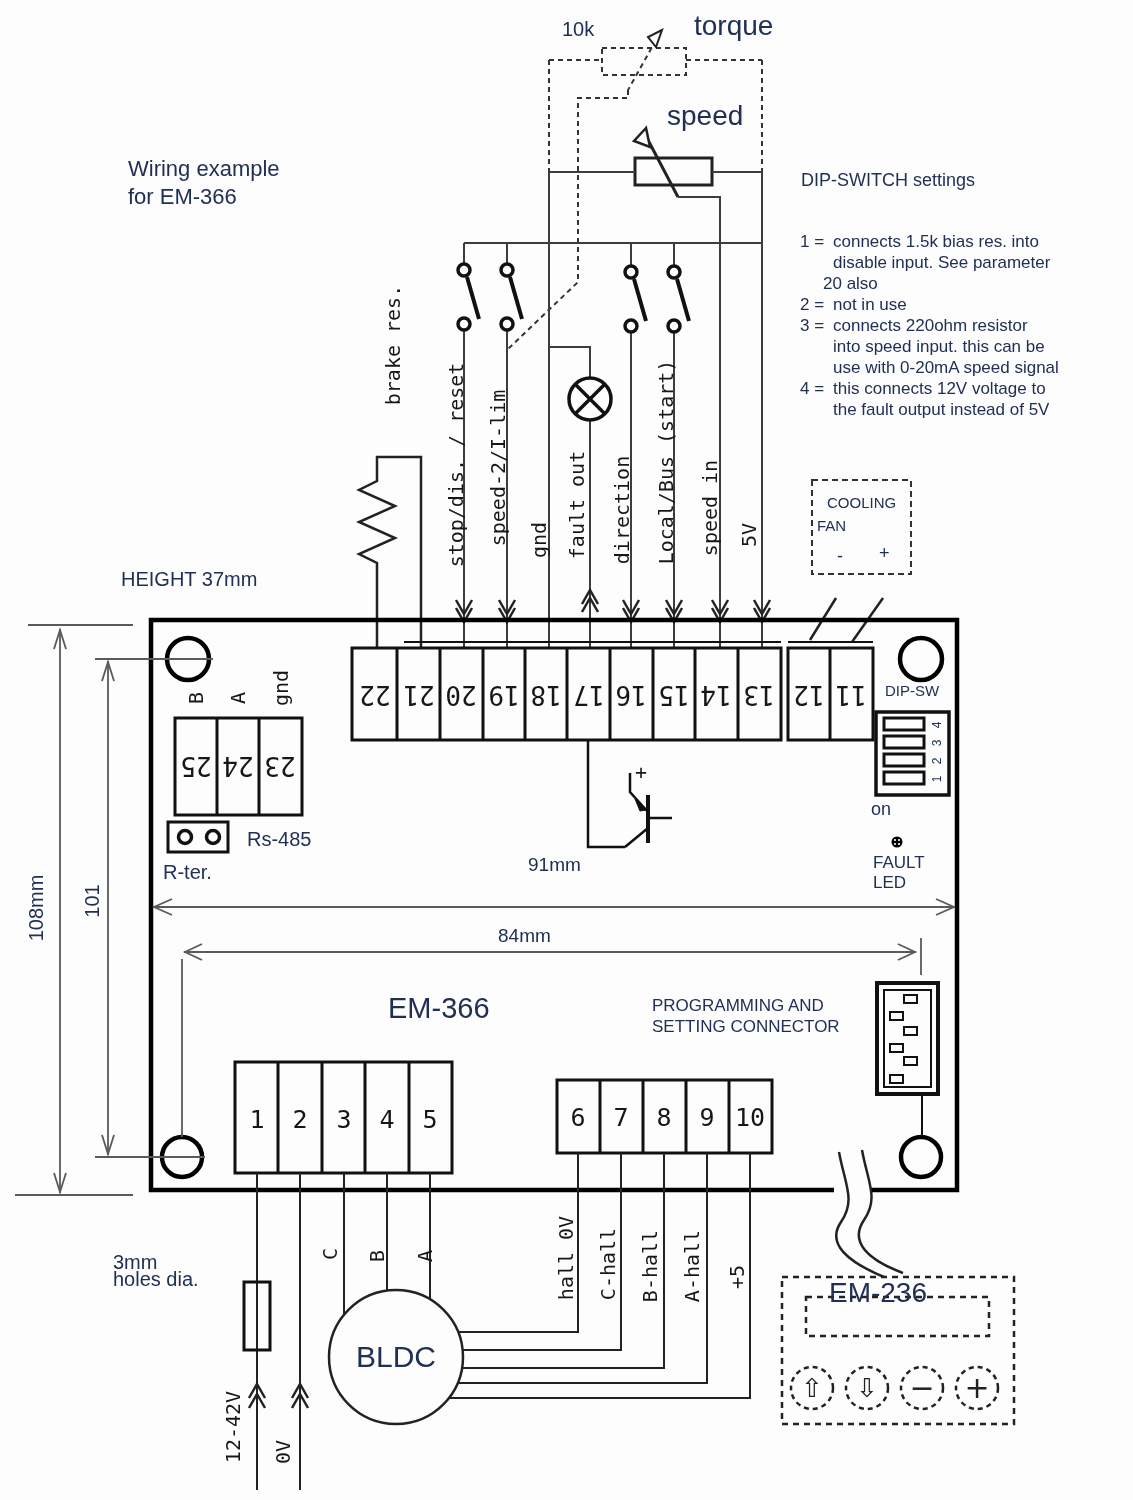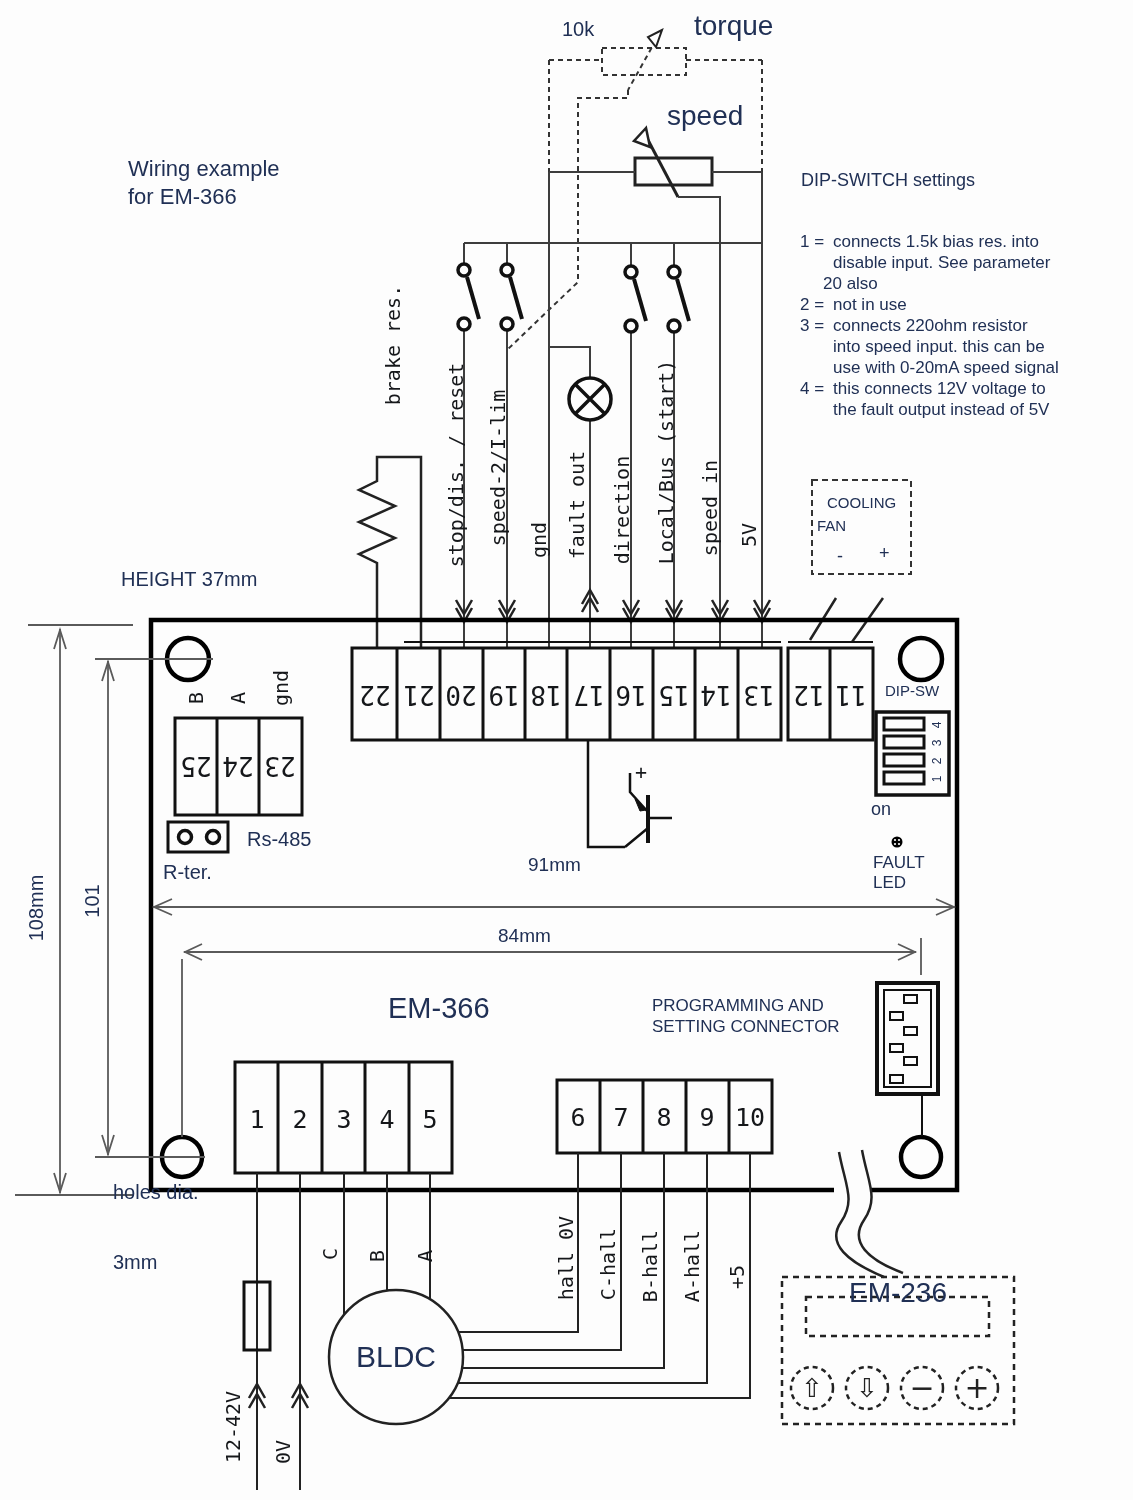--- a/index.html
+++ b/index.html
@@ -222,21 +222,21 @@
 <div class="lbl" style="left:827px;top:494px;font-size:15px;">COOLING</div>
 <div class="lbl" style="left:817px;top:517px;font-size:15px;">FAN</div>
 <div class="lbl" style="left:837px;top:546px;font-size:18px;">-</div>
 <div class="lbl" style="left:879px;top:543px;font-size:18px;">+</div>
 
 <div class="lbl" style="left:121px;top:568px;font-size:20px;">HEIGHT 37mm</div>
 <div class="lbl v" style="left:36px;top:908px;font-size:20px;">108mm</div>
 <div class="lbl v" style="left:92px;top:901px;font-size:20px;">101</div>
 <div class="lbl" style="left:528px;top:854px;font-size:19px;">91mm</div>
 <div class="lbl" style="left:498px;top:925px;font-size:19px;">84mm</div>
-<div class="lbl" style="left:113px;top:1181px;font-size:20px;">holes dia.</div>
+<div class="lbl" style="left:113px;top:1268px;font-size:20px;">holes dia.</div>
 <div class="lbl" style="left:113px;top:1251px;font-size:20px;">3mm</div>
 
 <div class="lbl cad v" style="left:393px;top:345px;font-size:20px;">brake res.</div>
 <div class="lbl cad v" style="left:456px;top:465px;font-size:20px;">stop/dis. / reset</div>
 <div class="lbl cad v" style="left:498px;top:468px;font-size:20px;">speed-2/I-lim</div>
 <div class="lbl cad v" style="left:539px;top:540px;font-size:20px;">gnd</div>
 <div class="lbl cad v" style="left:577px;top:505px;font-size:20px;">fault out</div>
 <div class="lbl cad v" style="left:622px;top:510px;font-size:20px;">direction</div>
 <div class="lbl cad v" style="left:666px;top:462px;font-size:20px;">Local/Bus (start)</div>
 <div class="lbl cad v" style="left:710px;top:508px;font-size:20px;">speed in</div>
@@ -294,19 +294,19 @@
 <div class="lbl cad v" style="left:330px;top:1254px;font-size:20px;">C</div>
 <div class="lbl cad v" style="left:377px;top:1256px;font-size:20px;">B</div>
 <div class="lbl cad v" style="left:425px;top:1256px;font-size:20px;">A</div>
 <div class="lbl cad v" style="left:566px;top:1258px;font-size:20px;">hall 0V</div>
 <div class="lbl cad v" style="left:608px;top:1264px;font-size:20px;">C-hall</div>
 <div class="lbl cad v" style="left:650px;top:1266px;font-size:20px;">B-hall</div>
 <div class="lbl cad v" style="left:692px;top:1266px;font-size:20px;">A-hall</div>
 <div class="lbl cad v" style="left:737px;top:1277px;font-size:20px;">+5</div>
 
 <div class="lbl c" style="left:396px;top:1357px;font-size:30px;">BLDC</div>
-<div class="lbl c" style="left:898px;top:1293px;font-size:28px;">EM-236</div>
+<div class="lbl c" style="left:878px;top:1293px;font-size:28px;">EM-236</div>
 <div class="lbl icon c" style="left:812px;top:1388px;font-size:26px;">⇧</div>
 <div class="lbl icon c" style="left:867px;top:1388px;font-size:26px;">⇩</div>
 <div class="lbl icon c" style="left:922px;top:1387px;font-size:30px;">−</div>
 <div class="lbl icon c" style="left:977px;top:1387px;font-size:30px;">+</div>
 
 </div>
 
 </body></html>

